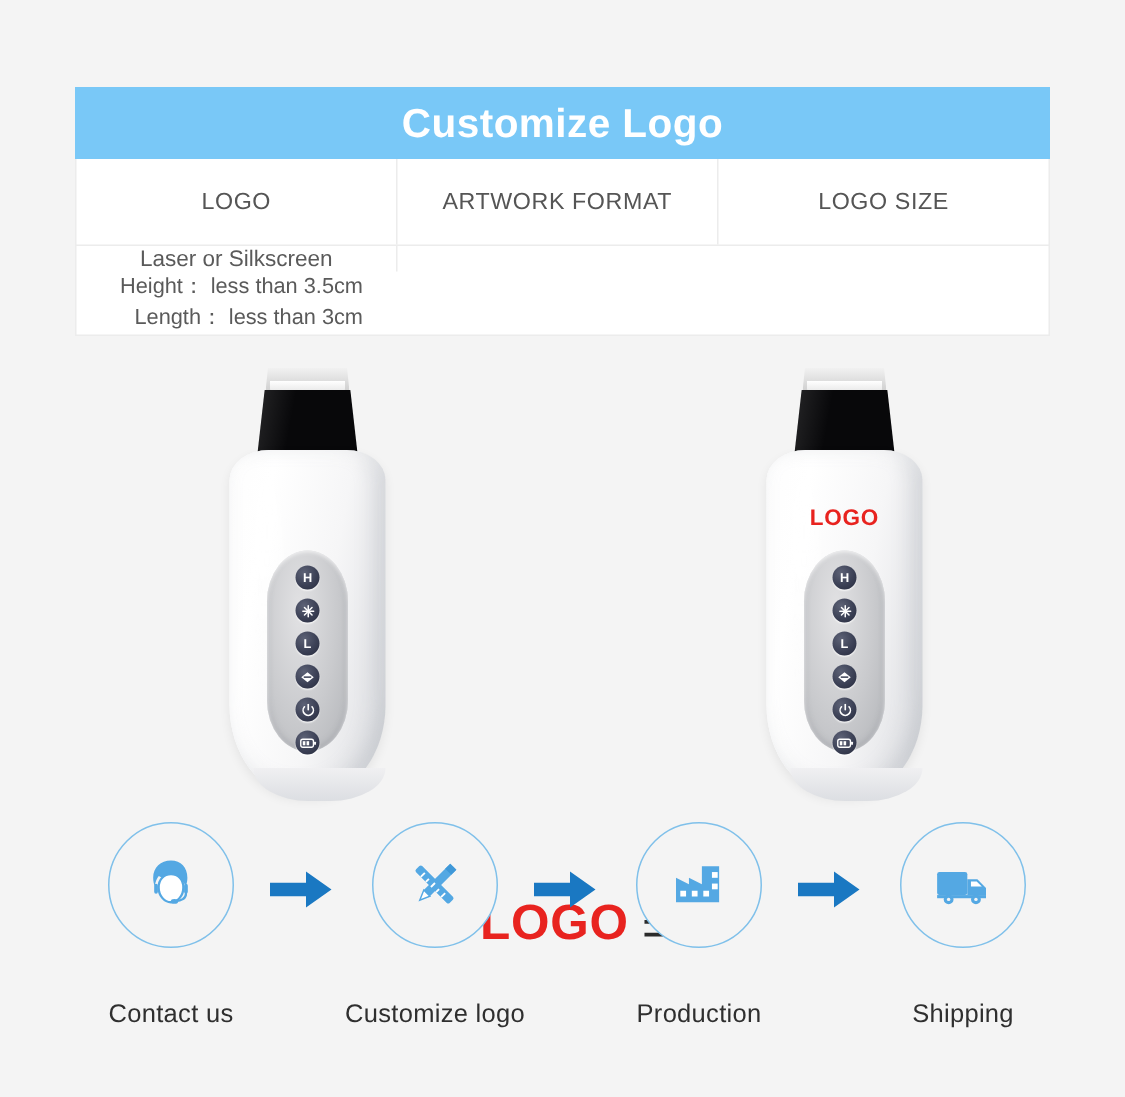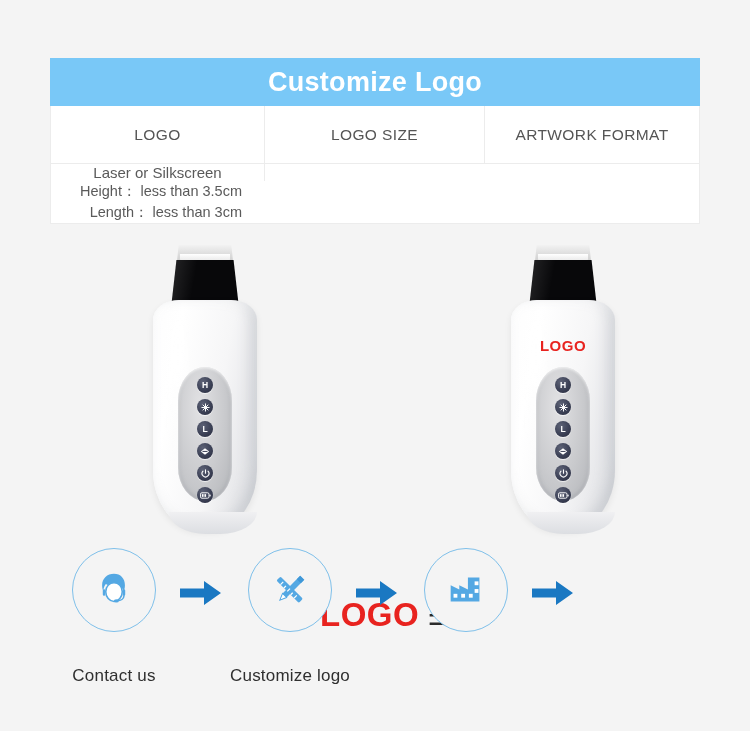--- a/index.html
+++ b/index.html
@@ -264,22 +264,22 @@
   .arrow-3 { left: 532px; }
 </style>
 </head>
 <body>
 
 <div class="logo-table">
   <div class="table-title">Customize Logo</div>
 
   <div class="table-row head-row">
     <div class="cell cell-1 cell-head">LOGO</div>
+    <div class="cell cell-3 cell-head">ARTWORK FORMAT</div>
     <div class="cell cell-2 cell-head">LOGO SIZE</div>
-    <div class="cell cell-3 cell-head">ARTWORK FORMAT</div>
   </div>
 
   <div class="table-row body-row">
     <div class="cell cell-1">Laser or Silkscreen</div>
     <div class="cell cell-2">
       <div class="size-lines">
         <div>Height： less than 3.5cm</div>
         <div>Length： less than 3cm</div>
       </div>
     </div>
@@ -434,21 +434,37 @@
         <path d="M8 19l9 4.5V19l9 4.5V11h12v25H8z" fill="#54a8e3"></path>
         <g fill="#ffffff">
           <rect x="11" y="28" width="4" height="4"></rect>
           <rect x="19" y="28" width="4" height="4"></rect>
           <rect x="27" y="28" width="4" height="4"></rect>
           <rect x="33" y="15" width="4" height="4"></rect>
           <rect x="33" y="23" width="4" height="4"></rect>
         </g>
       </svg>
     </div>
+    <div class="step-label">Production</div>
   </div>
 
   <div class="arrow arrow-3">
     <svg width="42" height="26" viewBox="0 0 42 26" aria-hidden="true">
       <path d="M0 8.5h24V1l17 12-17 12v-7.5H0z" fill="#1a78c2"></path>
     </svg>
   </div>
 
+  <div class="step step-4">
+    <div class="step-circle">
+      <svg width="46" height="46" viewBox="0 0 48 48" aria-hidden="true">
+        <rect x="6" y="15" width="21" height="16" rx="1.6" fill="#54a8e3"></rect>
+        <path d="M27 20h7l6 6v5h-13z" fill="#54a8e3"></path>
+        <path d="M29.5 21.5h4l3.6 3.6h-7.6z" fill="#ffffff"></path>
+        <rect x="6" y="31" width="34" height="2.2" fill="#54a8e3"></rect>
+        <circle cx="14" cy="34" r="3.4" fill="#54a8e3"></circle>
+        <circle cx="33" cy="34" r="3.4" fill="#54a8e3"></circle>
+        <circle cx="14" cy="34" r="1.2" fill="#f4f4f4"></circle>
+        <circle cx="33" cy="34" r="1.2" fill="#f4f4f4"></circle>
+      </svg>
+    </div>
+    <div class="step-label">Shipping</div>
+  </div>
 </div>
 
 </body></html>

